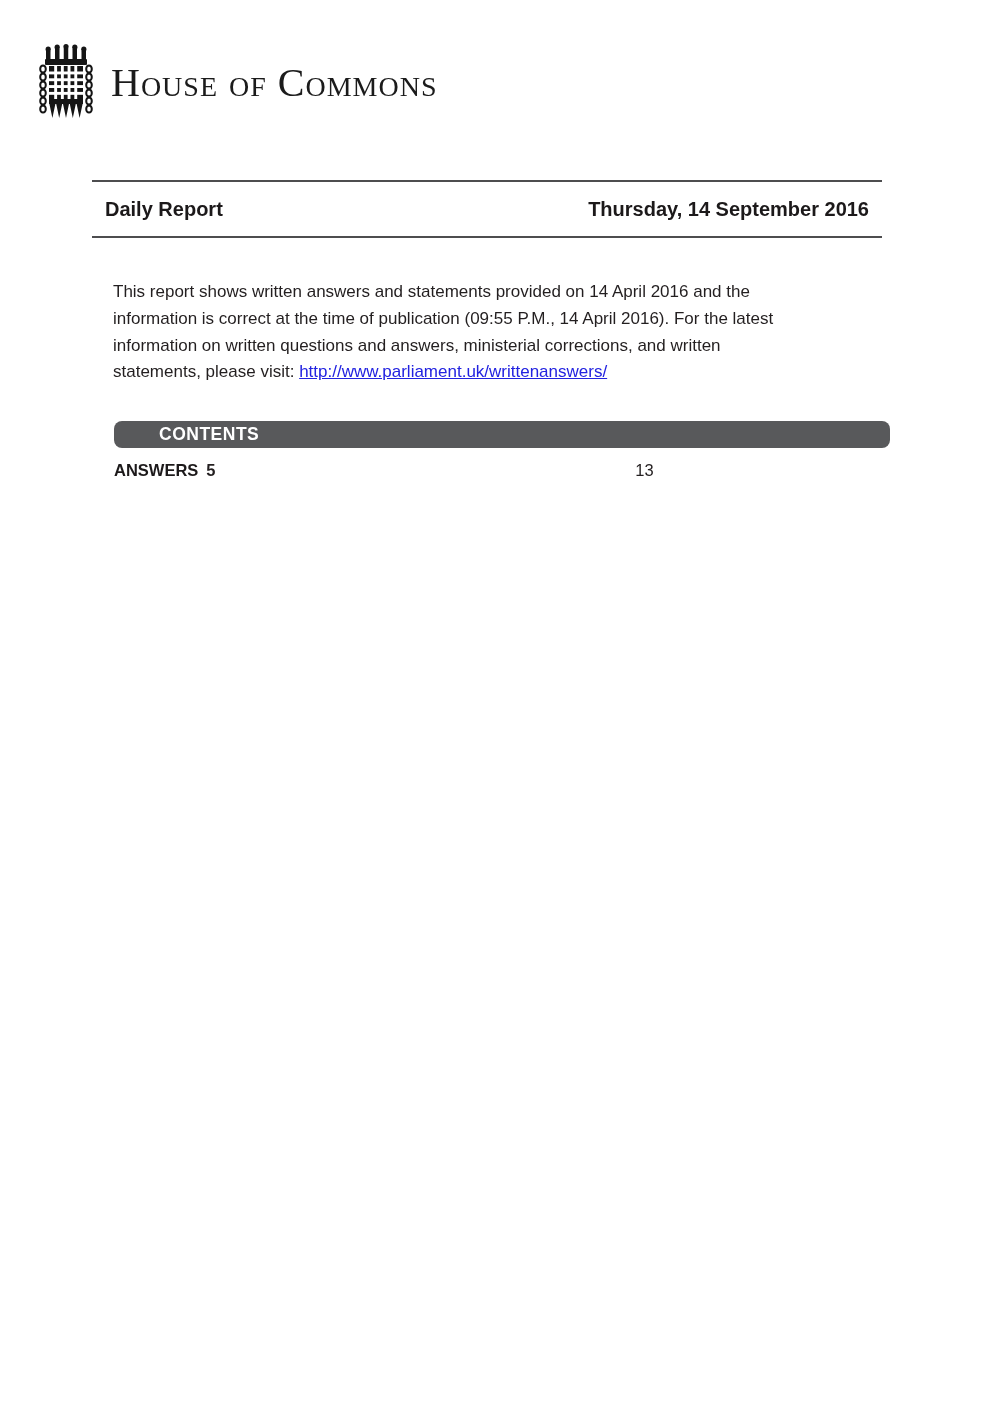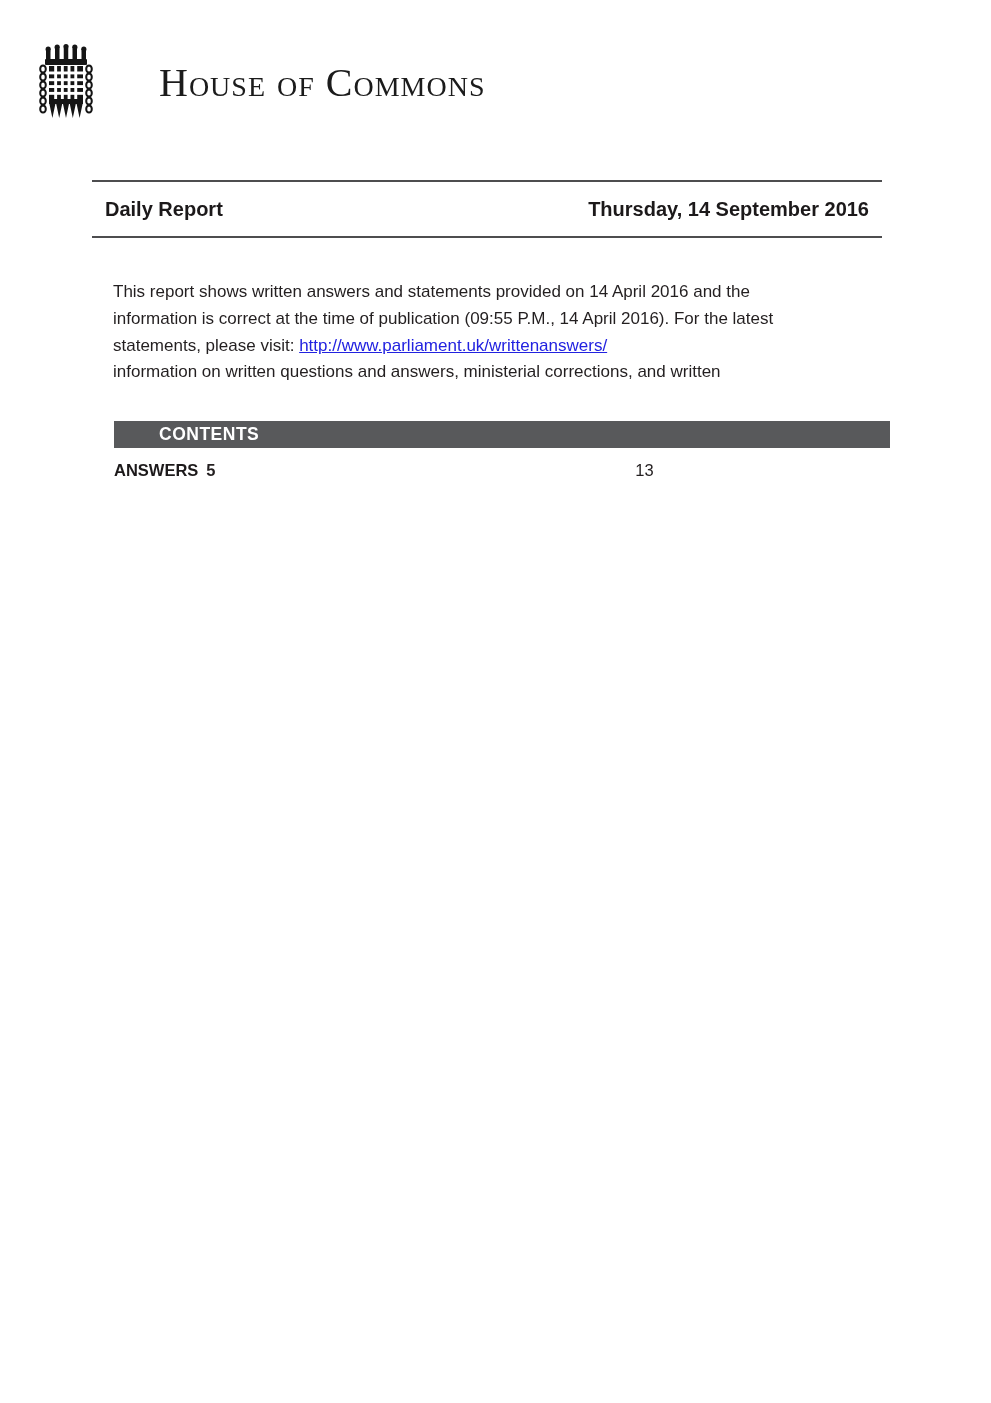--- a/index.html
+++ b/index.html
@@ -5,32 +5,32 @@
   html,body{margin:0;padding:0;background:#e8e8e8;}
   .page{
     position:relative;width:991px;height:1403px;background:#ffffff;
     font-family:"Liberation Sans","DejaVu Sans",sans-serif;color:#231f20;
     overflow:hidden;margin:0 auto;
   }
   
   .logo-row{position:absolute;top:44px;left:35px;display:flex;align-items:center;gap:14px;}
   .logo-mark{flex:none;}
   .logo-text{font-family:"Liberation Serif","DejaVu Serif",serif;font-variant:small-caps;
-    font-size:40px;letter-spacing:1px;color:#1b1b1b;white-space:nowrap;line-height:1;margin-left:48px;}
+    font-size:40px;letter-spacing:1px;color:#1b1b1b;white-space:nowrap;line-height:1;}
   
   .header-block{position:absolute;top:180px;left:92px;width:790px;}
   .rule{height:2px;background:#4d4d4f;}
   .header-inner{display:flex;justify-content:space-between;align-items:center;padding:15px 13px;}
   .header-title,.header-date{font-size:20px;font-weight:700;color:#1c191a;line-height:24px;}
   
   .intro{position:absolute;top:279px;left:113px;width:780px;font-size:17px;line-height:26.8px;color:#231f20;}
   .intro a{color:var(--link,#2222e0);text-decoration:underline;}
   
   .contents{position:absolute;top:421px;left:114px;width:776px;}
-  .contents-bar{height:27px;background:var(--bar-bg,#58595b);display:flex;align-items:center;}
+  .contents-bar{height:27px;background:var(--bar-bg,#58595b);display:flex;align-items:center;border-radius:8px;}
   .contents-bar span{color:#ffffff;font-weight:700;font-size:17.5px;letter-spacing:.5px;padding-left:45px;}
   .columns{display:flex;margin-top:10px;}
   .col-left{width:326px;flex:none;}
   .col-right{width:332px;flex:none;margin-left:84px;}
   .toc-row{display:flex;font-size:16.5px;line-height:24px;margin-bottom:9px;color:#29262a;}
   .toc-row.title{font-weight:700;color:#1c191a;}
   .toc-row .bullet{flex:none;width:13px;height:13px;background:var(--bullet,#808285);margin:5px 15px 0 0;}
   .toc-row .label{flex:1;}
   .toc-row .page{flex:none;align-self:flex-end;margin-left:8px;}
 </style>
@@ -94,22 +94,22 @@
     <div class="header-inner">
       <span class="header-title">Daily Report</span>
       <span class="header-date">Thursday, 14 September 2016</span>
     </div>
     <div class="rule"></div>
   </div>
 
   <div class="intro" id="intro-text">
       <div>This report shows written answers and statements provided on 14 April 2016 and the</div>
       <div>information is correct at the time of publication (09:55 P.M., 14 April 2016). For the latest</div>
+      <div>information on written questions and answers, ministerial corrections, and written</div>
       <div>statements, please visit: <a href="#">http://www.parliament.uk/writtenanswers/</a></div>
-      <div>information on written questions and answers, ministerial corrections, and written</div>
     </div>
 
   <div class="contents">
     <div class="contents-bar">
       <span>CONTENTS</span>
     </div>
     <div class="columns">
       <div class="col-left" id="toc-left">
           <div class="toc-row title">
             <div class="label">

